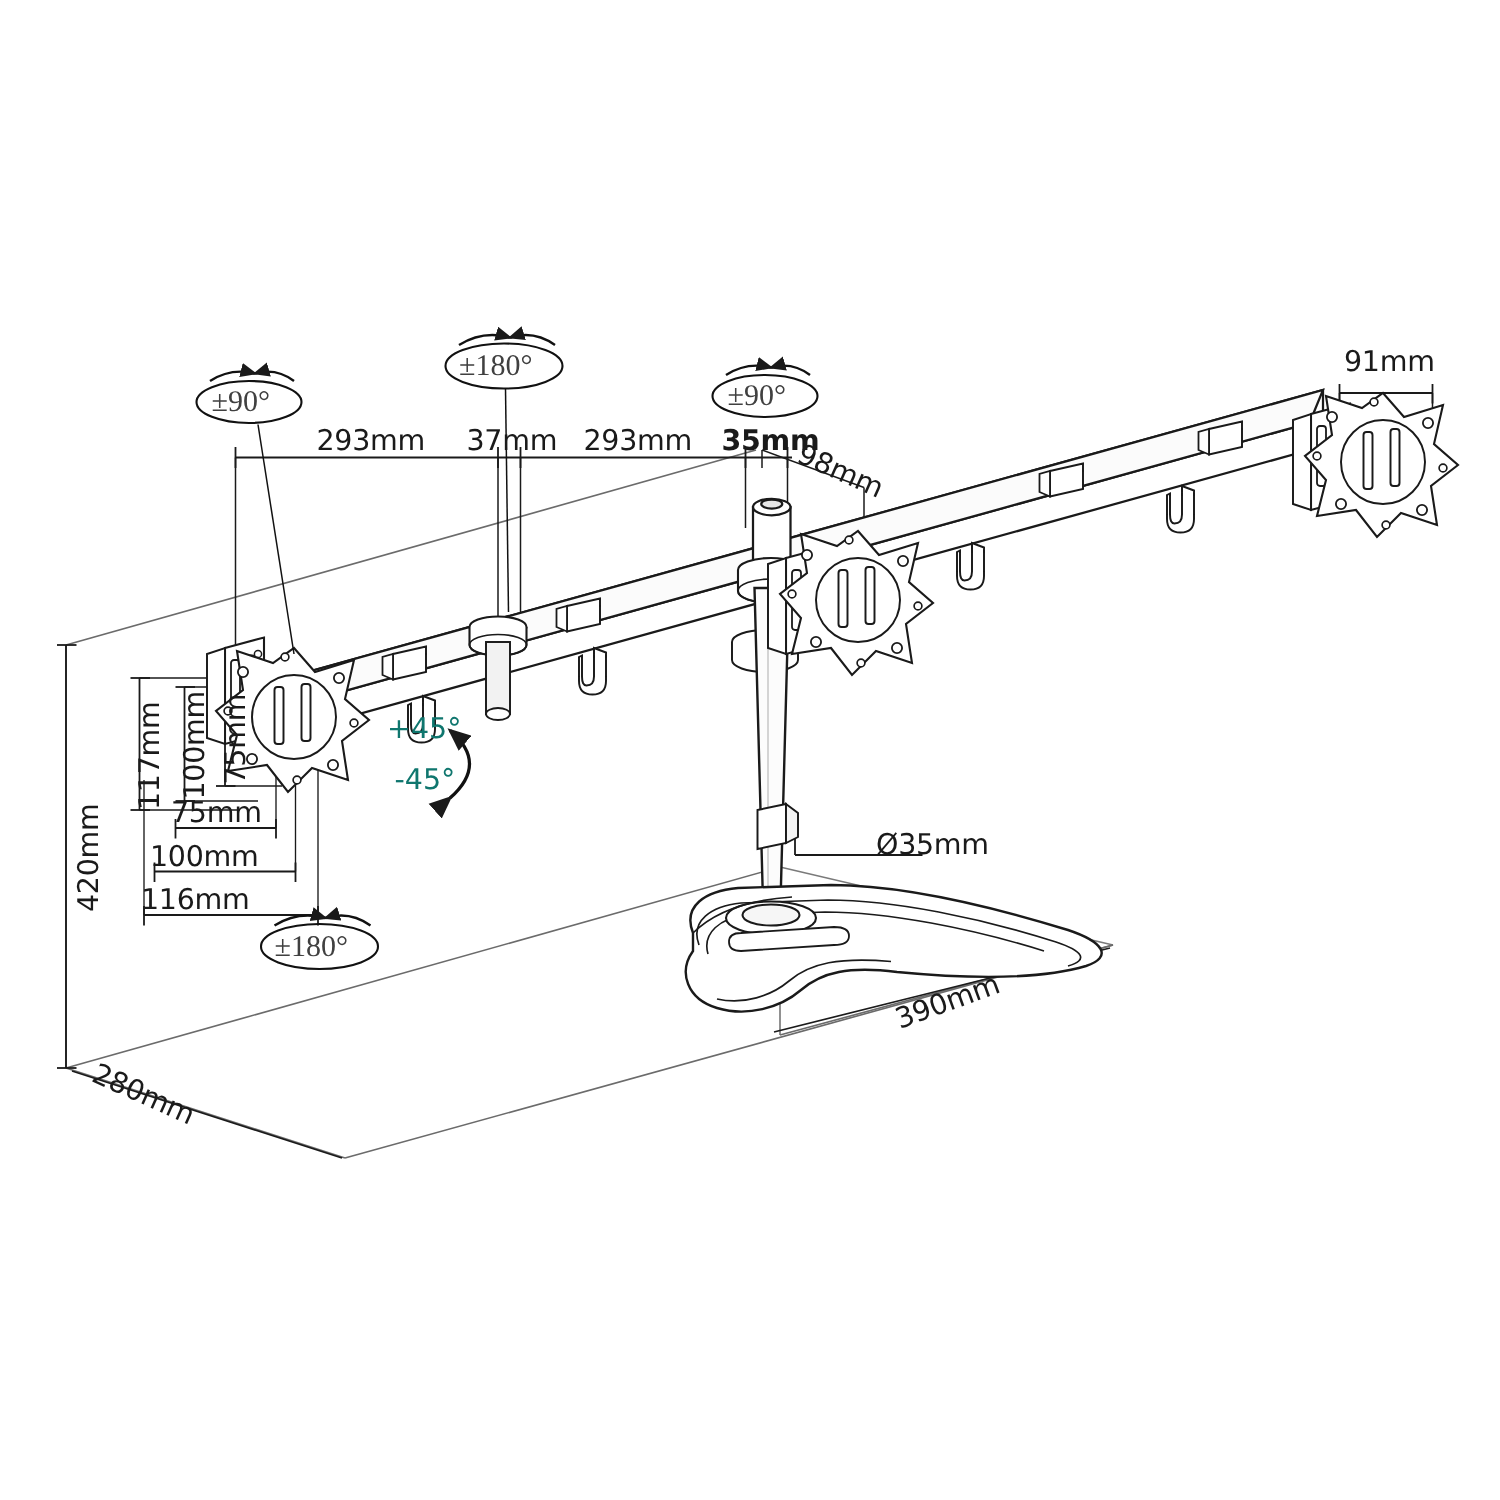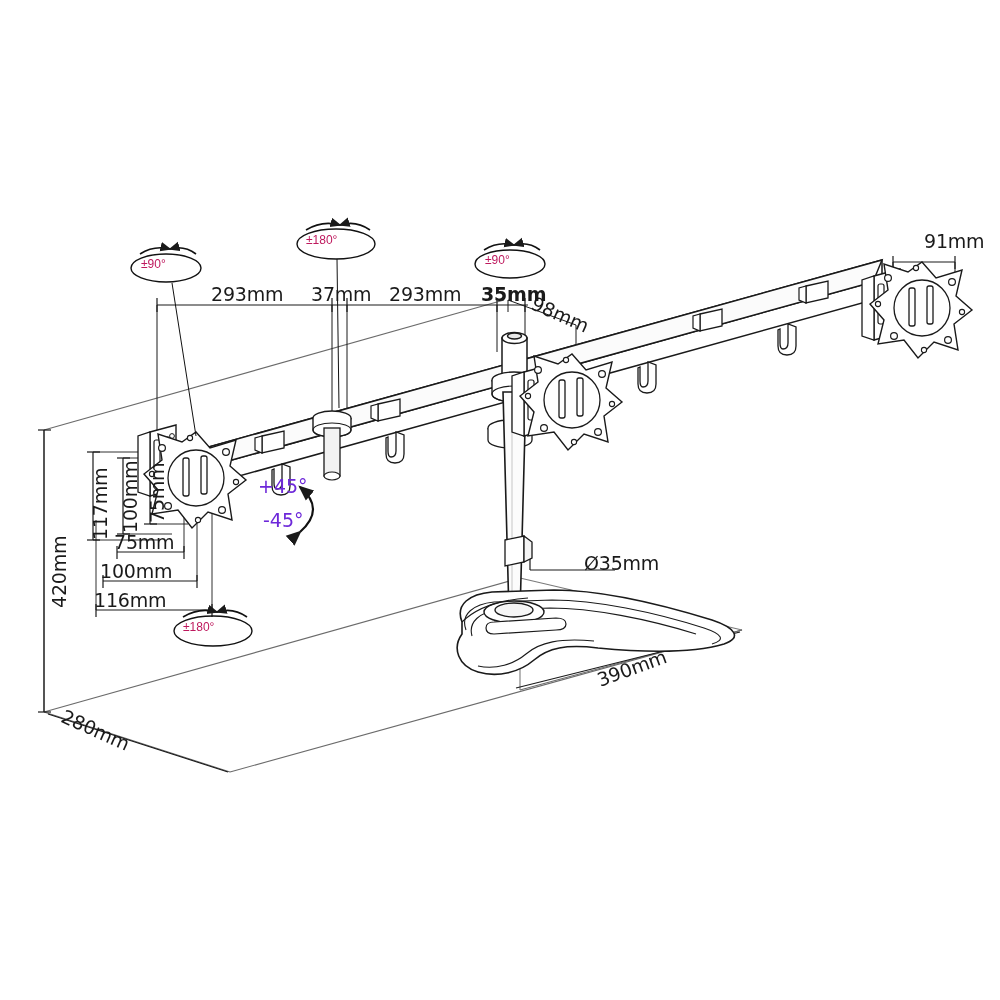--- a/index.html
+++ b/index.html
@@ -29,30 +29,30 @@
   .dim-label {
     position: absolute;
     font-family: "DejaVu Sans", sans-serif;
     font-size: 19px;
     color: #1a1a1a;
     white-space: nowrap;
     letter-spacing: -0.2px;
   }
   .rot-badge {
     position: absolute;
-    font-family: Liberation Sans, sans-serif;
-    font-size: 12px;
-    color: #be185d;
+    font-family: Liberation Serif, serif;
+    font-size: 20px;
+    color: #404040;
     white-space: nowrap;
   }
   .ang-label {
     position: absolute;
     font-family: "DejaVu Sans", sans-serif;
     font-size: 19px;
-    color: #6d28d9;
+    color: #0f766e;
     white-space: nowrap;
   }
   .rotL90 { transform: rotate(-90deg); transform-origin: left top; }
   .rotPersp { transform: rotate(24deg); transform-origin: left top; }
   .rotPerspN { transform: rotate(-20deg); transform-origin: left top; }
 </style>
 </head>
 <body>
 
 <div id="stage">
@@ -353,21 +353,21 @@
     </g>
 
   </svg>
 
   <div class="dim-label" style="left:211px; top:283px;">293mm</div>
   <div class="dim-label" style="left:311px; top:283px;text-align:center;">37mm</div>
   <div class="dim-label" style="left:389px; top:283px;">293mm</div>
   <div class="dim-label" style="left:481px; top:283px;font-weight:bold;">35mm</div>
   <div class="dim-label rotPersp" style="left:537px; top:292px;">98mm</div>
 
-  <div class="dim-label" style="left:924px; top:230px;">91mm</div>
+  <div class="dim-label" style="left:896px; top:230px;">91mm</div>
 
   <div class="dim-label rotL90" style="left:89px; top:540px;">117mm</div>
   <div class="dim-label rotL90" style="left:119px; top:533px;">100mm</div>
   <div class="dim-label rotL90" style="left:146px; top:523px;">75mm</div>
 
   <div class="dim-label" style="left:114px; top:531px;">75mm</div>
   <div class="dim-label" style="left:100px; top:560px;">100mm</div>
   <div class="dim-label" style="left:94px; top:589px;">116mm</div>
 
   <div class="dim-label rotL90" style="left:48px; top:608px;">420mm</div>

